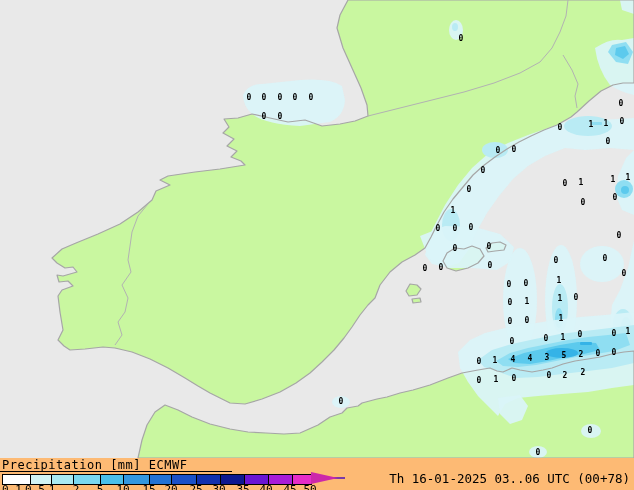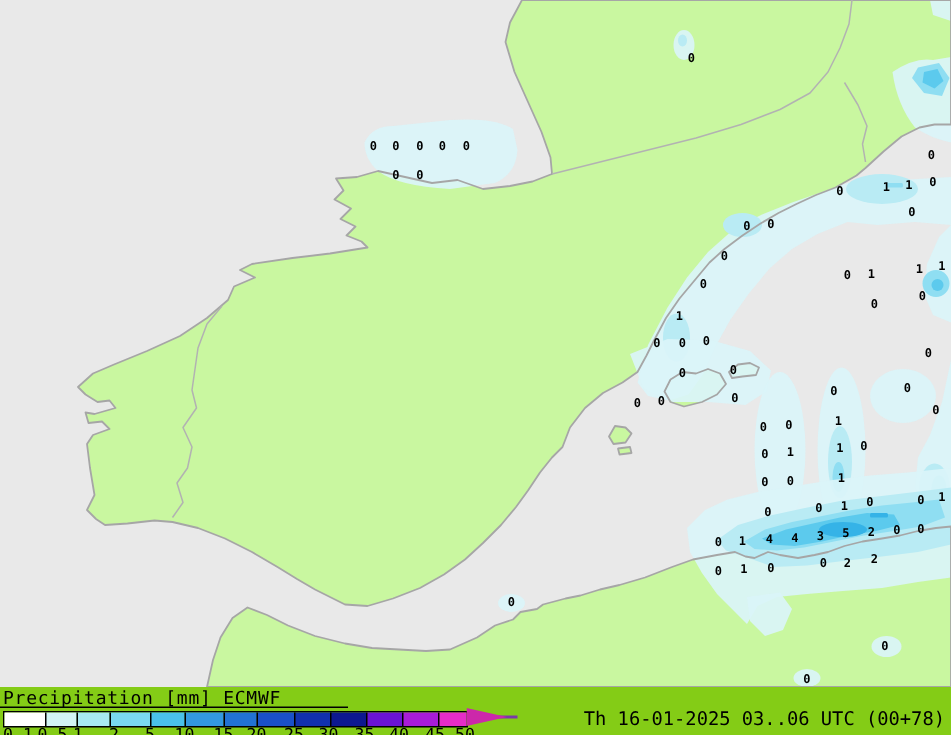--- a/index.html
+++ b/index.html
@@ -12,21 +12,21 @@
   .coast{fill:none;stroke:var(--coast);stroke-width:1.2;stroke-linejoin:round;}
   .border{fill:none;stroke:#b2b2b2;stroke-width:1;stroke-linejoin:round;}
   .p1{fill:var(--p1);opacity:.92;}
   .p2{fill:var(--p2);}
   .p3{fill:var(--p3);}
   .p4{fill:var(--p4);}
   .p5{fill:var(--p5);}
   .mapnum{font-family:"DejaVu Sans Mono",monospace;font-size:8px;font-weight:bold;
           fill:var(--num);text-anchor:middle;}
   
-  .legend{position:absolute;left:0;top:458px;width:634px;height:32px;background:#84cc16;}
+  .legend{position:absolute;left:0;top:458px;width:634px;height:32px;background:#fdba74;}
   .lg-titlewrap{position:absolute;left:0;top:0;width:232px;height:13px;border-bottom:1px solid #000;}
   .lg-title{position:absolute;left:2px;top:0px;font-size:12px;color:#000;letter-spacing:.5px;white-space:pre;}
   .lg-bar{position:absolute;left:2px;top:16px;width:308px;height:9px;border:1px solid #000;
           display:flex;box-sizing:content-box;}
   .lg-cell{height:100%;border-left:1px solid #000;box-sizing:border-box;}
   .lg-cell:first-child{border-left:none;}
   .lg-arrow{position:absolute;left:311px;top:14px;}
   .lg-tick{position:absolute;top:25px;transform:translateX(-50%);font-size:11px;color:#000;}
   .lg-date{position:absolute;right:4px;top:13px;font-size:12.5px;color:#000;white-space:pre;}
   .lg-copy{position:absolute;right:4px;top:16px;font-size:12px;color:var(--copy);}

